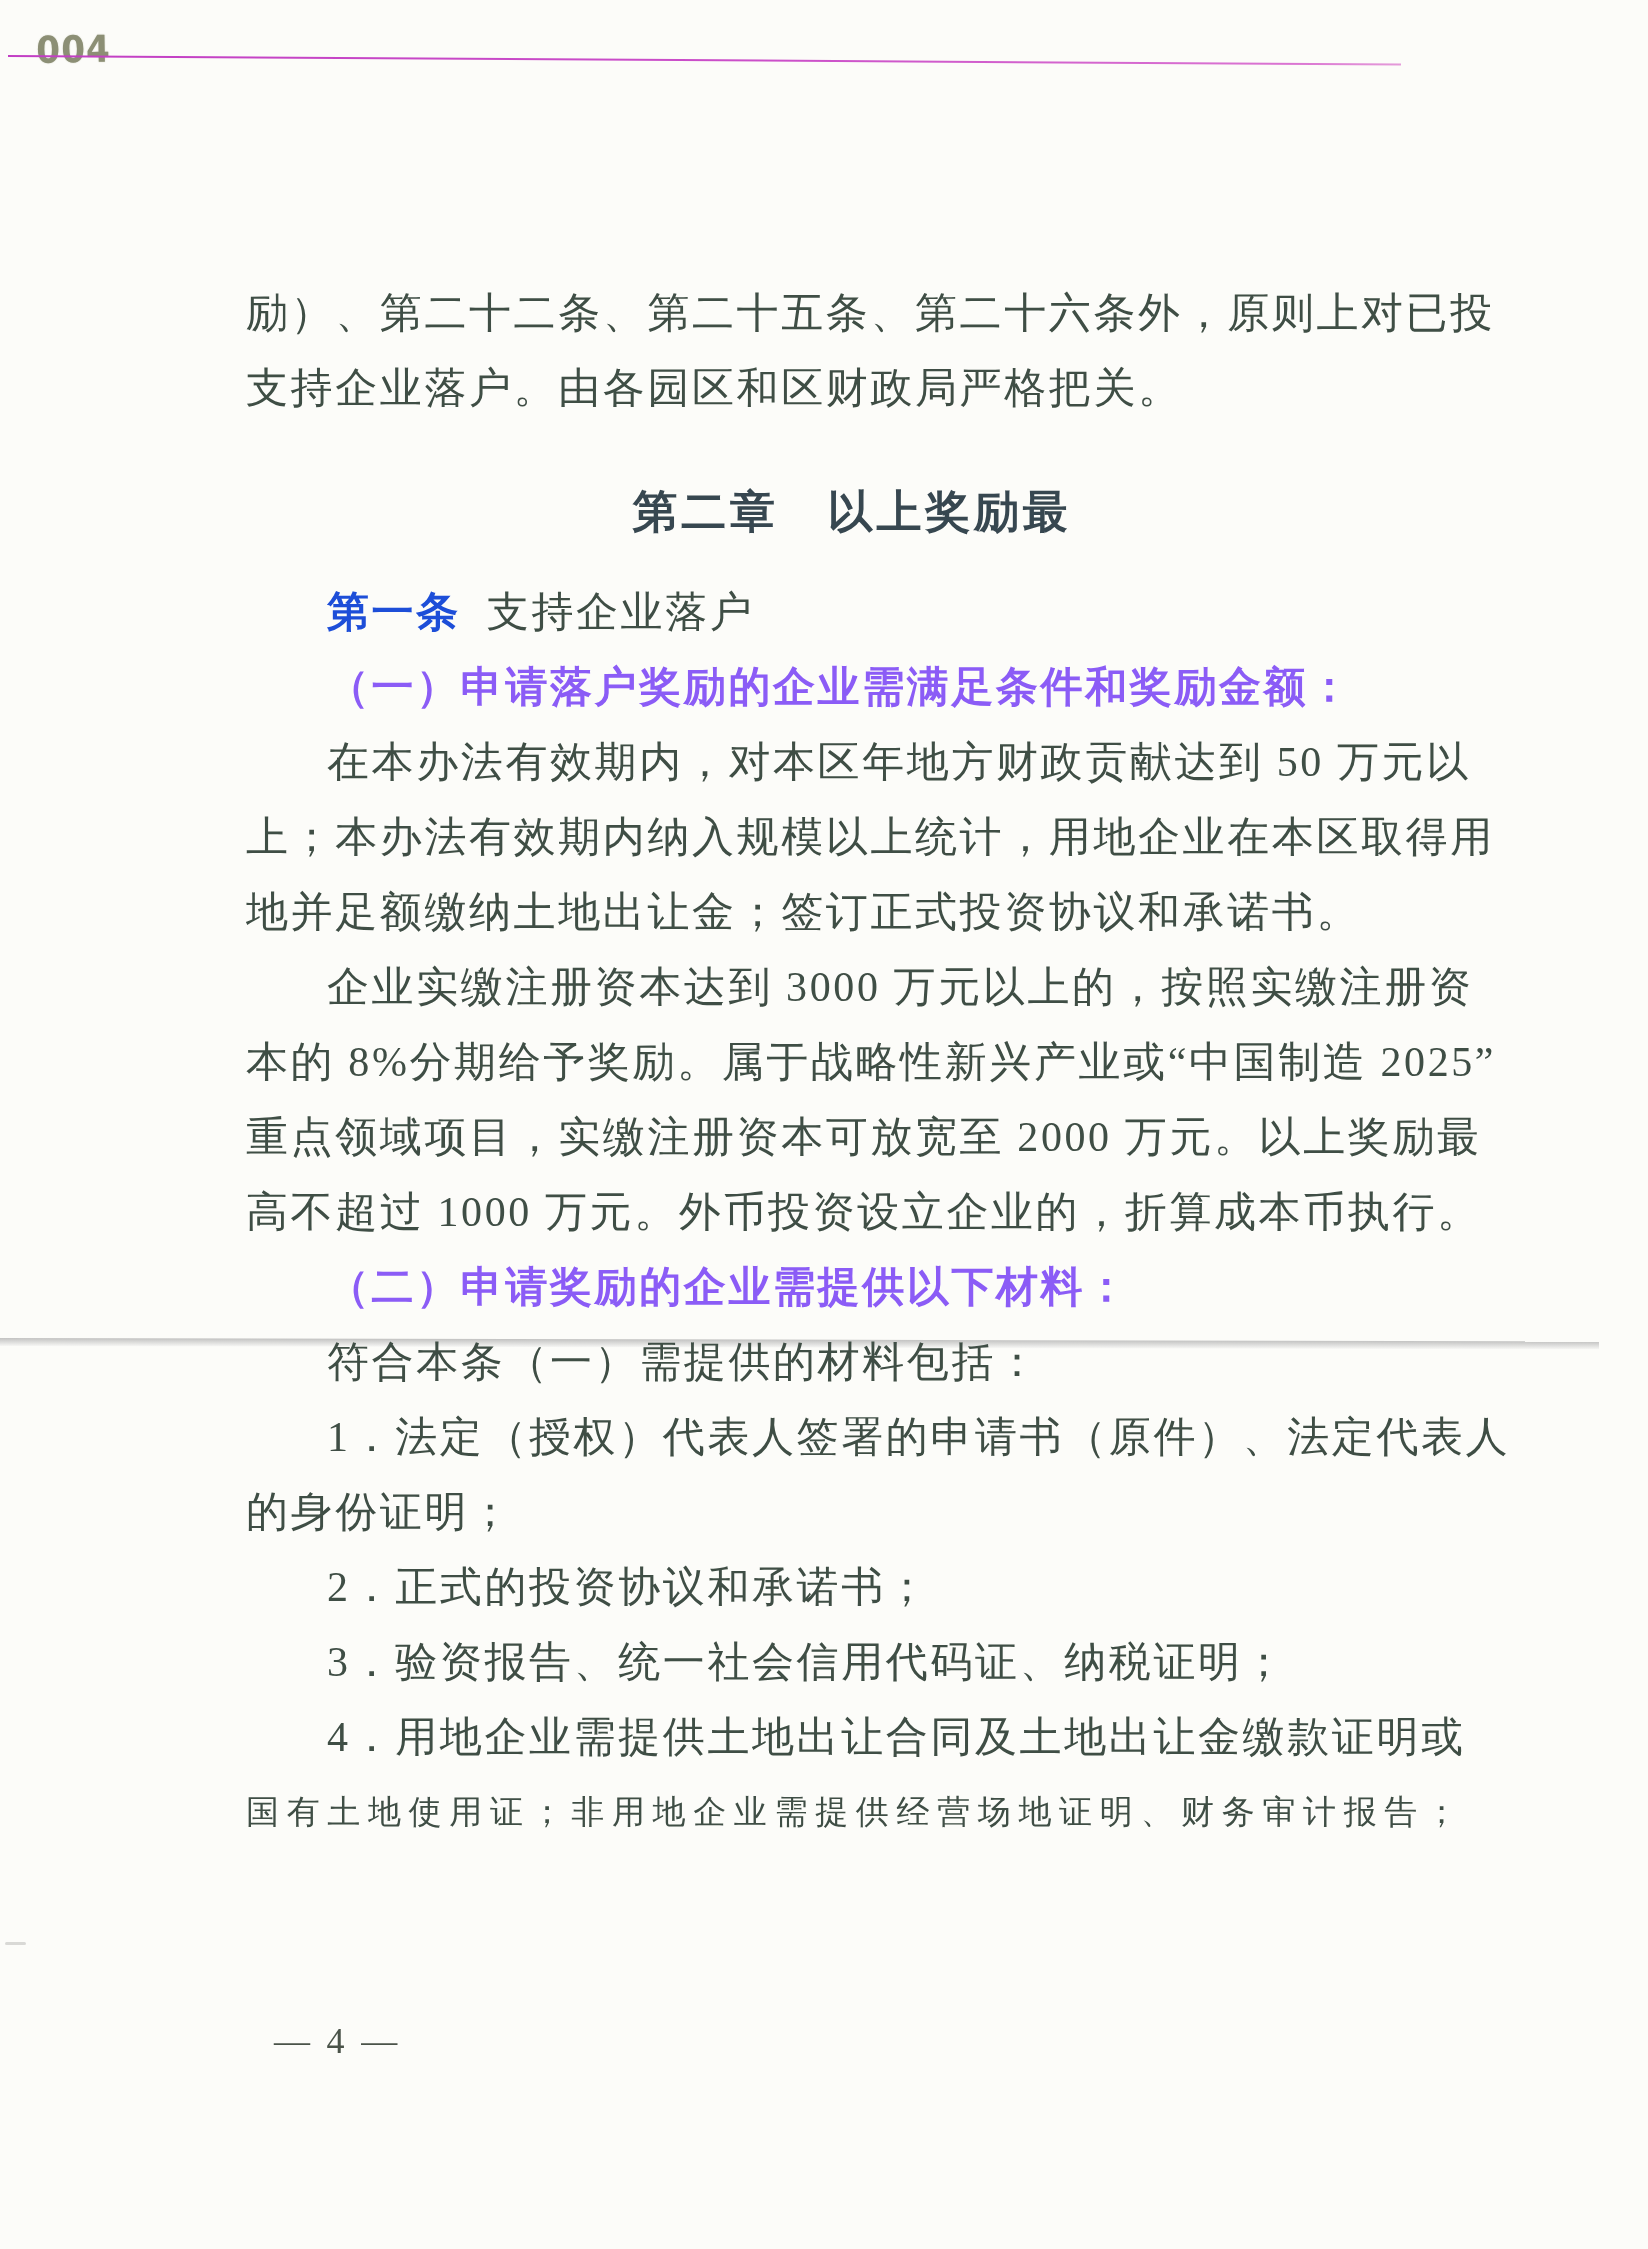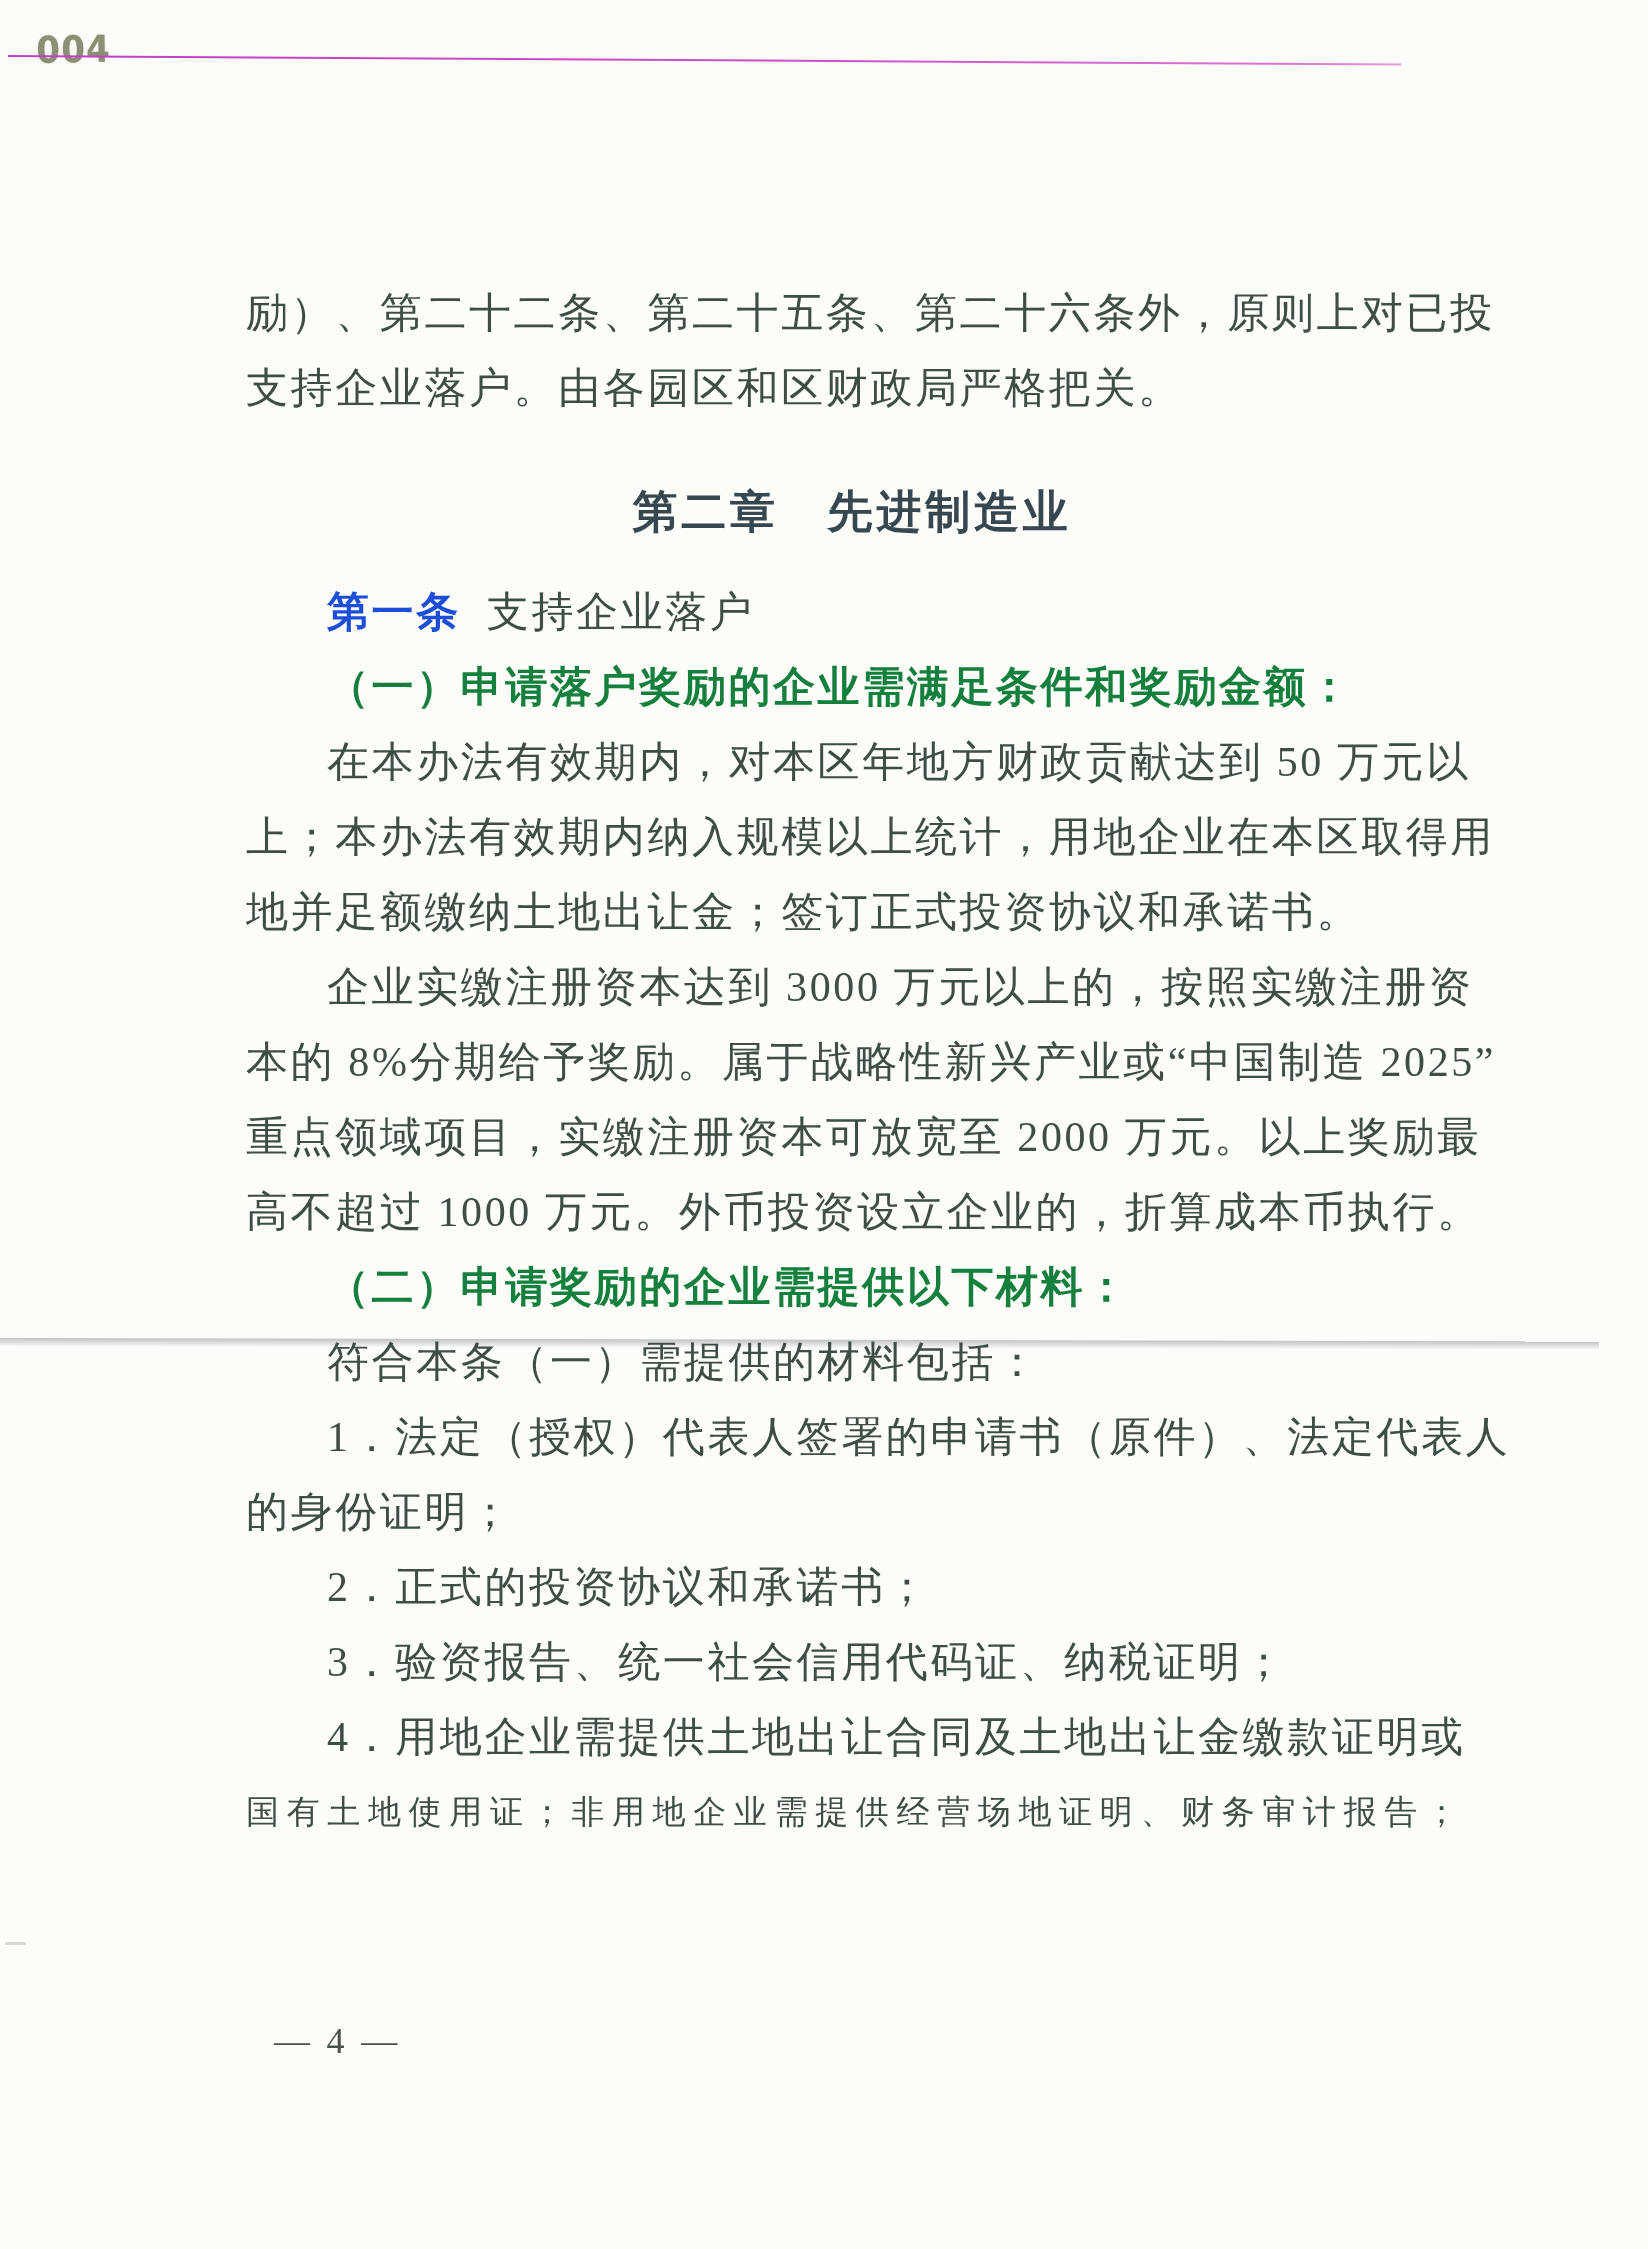--- a/index.html
+++ b/index.html
@@ -47,21 +47,21 @@
 
   
   .text{
     position:absolute;left:246px;top:276px;width:1212px;
     font-size:42px;line-height:75px;letter-spacing:2.6px;
     color:#3f4e45;
   }
   .ln{white-space:nowrap;}
   .j{text-align:justify;text-align-last:justify;}
   .ind{text-indent:81px;}
-  .b{font-weight:bold;color:#15803d;}
+  .b{font-weight:bold;color:#8b5cf6;}
   .tight{letter-spacing:0;font-size:33px;}
   .heading{
     font-weight:bold;text-align:center;text-align-last:center;
     font-size:45px;color:#374750;letter-spacing:3.8px;
     margin-top:49px;margin-bottom:25px;
   }
   .art{ text-indent:81px; }
   .art .lbl{font-weight:bold;color:#1d4ed8;margin-right:26px;}
 
   
@@ -77,21 +77,21 @@
 <div class="page">
 
   <div class="stamp">004</div>
   <div class="rule"></div>
   <div class="stripe"></div>
   <div class="smudge"></div>
 
   <div class="text">
     <div class="ln j">励）、第二十二条、第二十五条、第二十六条外，原则上对已投</div>
     <div class="ln">支持企业落户。由各园区和区财政局严格把关。</div>
-    <div class="ln heading">第二章　先进制造业</div>
+    <div class="ln heading">第二章　以上奖励最</div>
     <div class="ln art">
       <span class="lbl">第一条</span><span>支持企业落户</span>
     </div>
     <div class="ln ind b">（一）申请落户奖励的企业需满足条件和奖励金额：</div>
     <div class="ln ind j">在本办法有效期内，对本区年地方财政贡献达到 50 万元以</div>
     <div class="ln j">上；本办法有效期内纳入规模以上统计，用地企业在本区取得用</div>
     <div class="ln">地并足额缴纳土地出让金；签订正式投资协议和承诺书。</div>
     <div class="ln ind j">企业实缴注册资本达到 3000 万元以上的，按照实缴注册资</div>
     <div class="ln j">本的 8%分期给予奖励。属于战略性新兴产业或“中国制造 2025”</div>
     <div class="ln j">重点领域项目，实缴注册资本可放宽至 2000 万元。以上奖励最</div>

